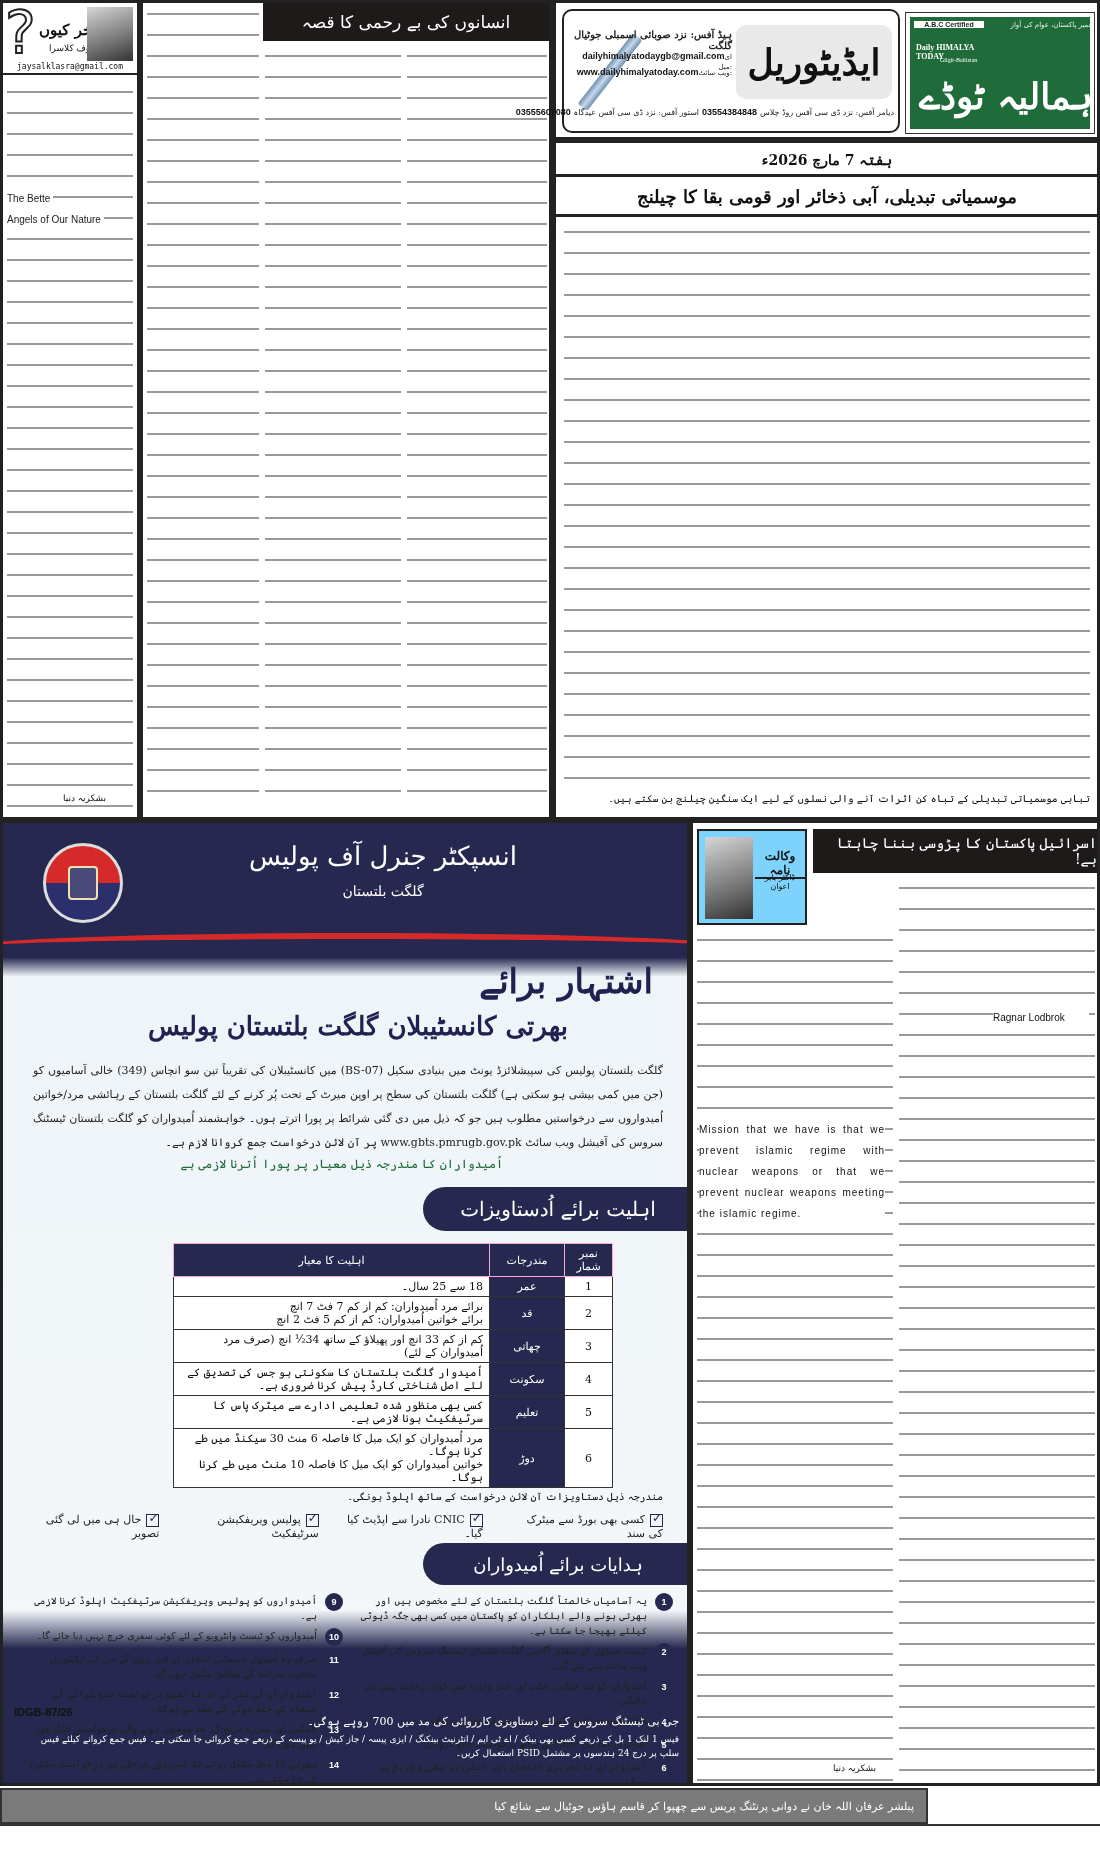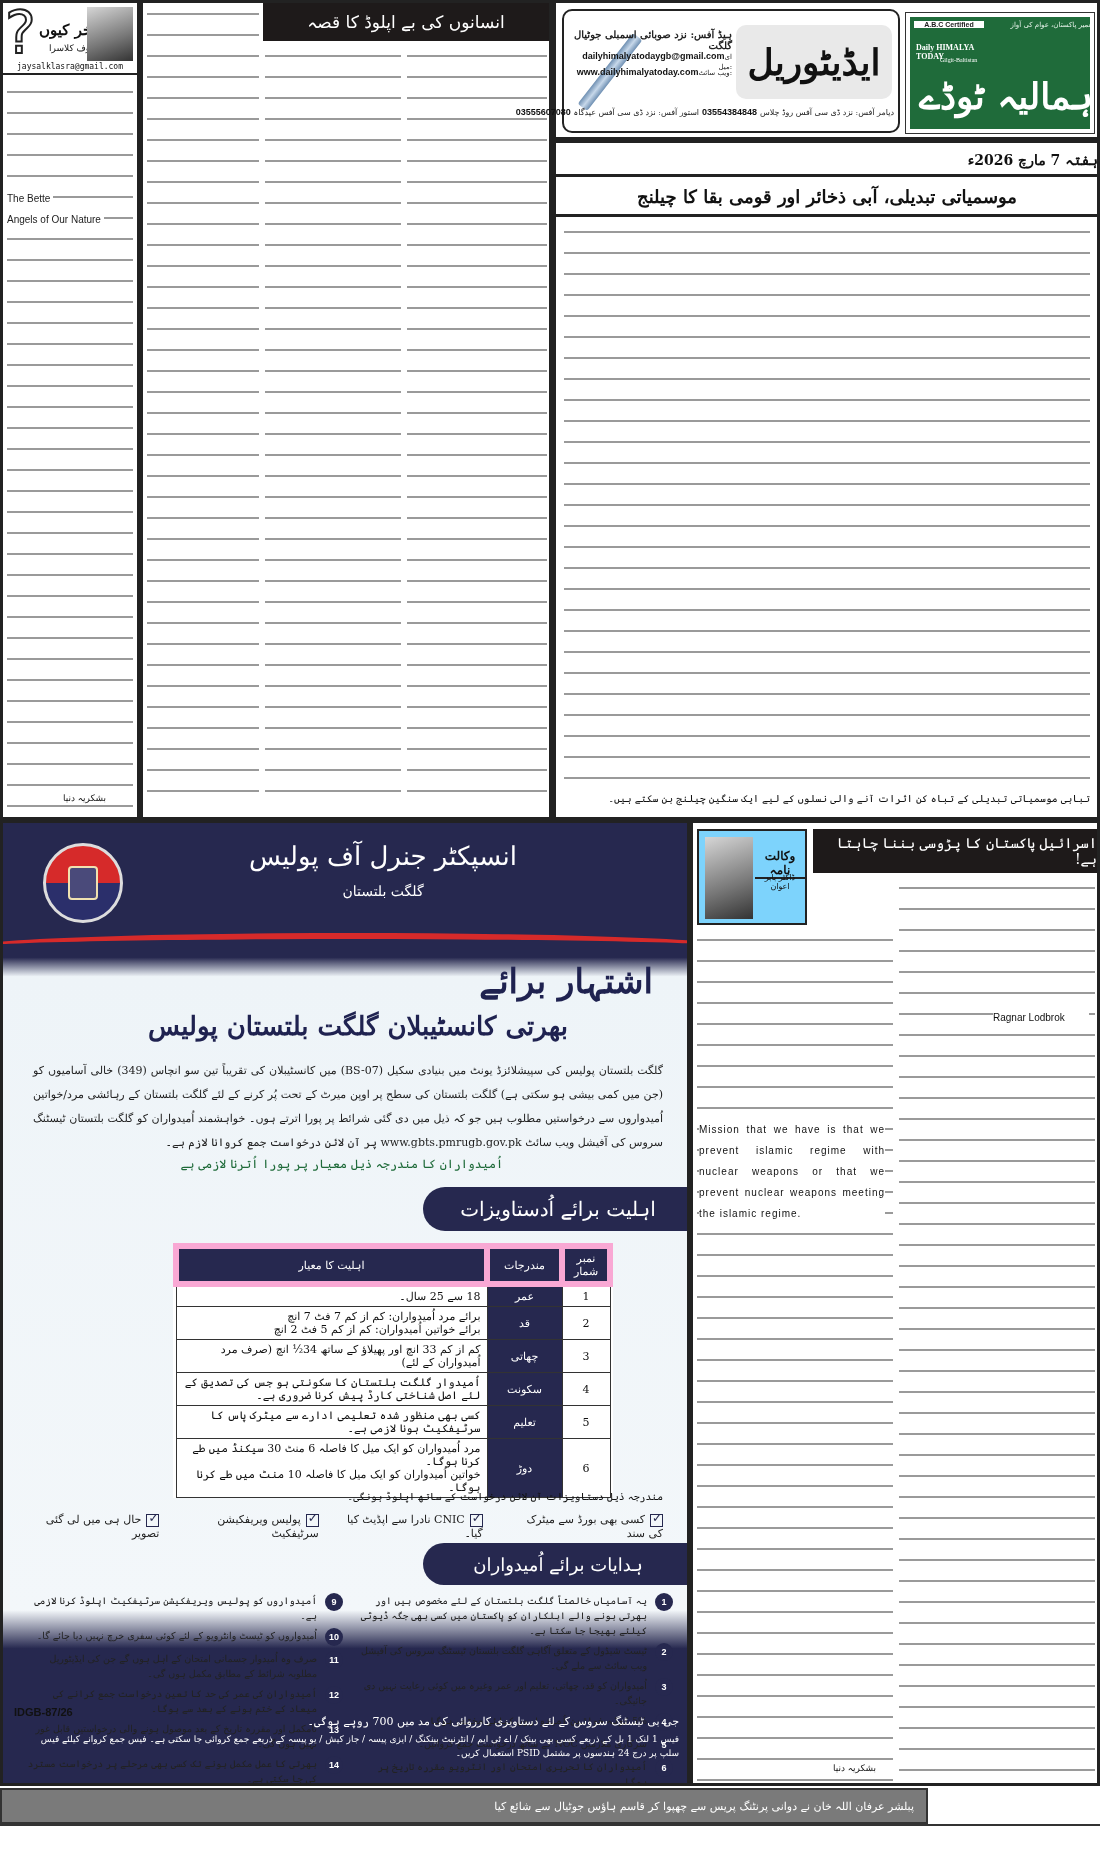--- a/index.html
+++ b/index.html
@@ -14,21 +14,21 @@
   #masthead-logo{background:#1f6b3a;border:4px solid #fff;outline:1px solid #333;color:#fff;overflow:hidden}
   #editorial-banner{border:2px solid #222;border-radius:10px;background:#fff}
   .ed-title{font-family:"DejaVu Serif",serif;font-weight:bold;font-size:54px;color:#111;direction:rtl;text-align:center;background:#e9e9e9;border-radius:10px}
   .small-rtl{font-family:"DejaVu Serif",serif;font-size:11px;direction:rtl;color:#222}
   .mono-bold{font-family:"Liberation Sans",sans-serif;font-weight:bold}
   
   #police-ad{background:linear-gradient(180deg,#26284f 0%,#26284f 14%,#eef4f8 16%,#f3f7fa 82%,#26284f 86%,#26284f 100%);border:3px solid #222;overflow:hidden}
   .ad-headline{font-family:"DejaVu Serif",serif;font-weight:bold;color:#1f2250;direction:rtl;text-align:center}
   .pill{background:#26284f;color:#fff;border-radius:40px 0 0 40px;font-family:"DejaVu Serif",serif;direction:rtl;display:flex;align-items:center;justify-content:center}
   table.elig{border-collapse:collapse;font-family:"DejaVu Serif",serif;font-size:11px;direction:rtl;background:#fff}
-  table.elig th{background:#26284f;color:#fff;font-weight:normal;padding:3px 6px;border:6px solid #f9a8d4}
+  table.elig th{background:#26284f;color:#fff;font-weight:normal;padding:3px 6px;border:1px solid #f9a8d4}
   table.elig td{border:1px solid #333;padding:3px 6px;text-align:right}
   table.elig td.label{background:#26284f;color:#fff;text-align:center;width:75px}
   table.elig td.num{text-align:center;width:48px}
   .instr{font-family:"DejaVu Serif",serif;font-size:9.5px;line-height:15px;direction:rtl;color:#222;display:flex;gap:8px;align-items:flex-start;margin-bottom:5px}
   .instr .n{flex:0 0 18px;height:18px;border-radius:50%;background:#26284f;color:#fff;font-family:"Liberation Sans",sans-serif;font-size:9px;font-weight:bold;display:flex;align-items:center;justify-content:center}
   .docs{font-family:"DejaVu Serif",serif;font-size:11px;direction:rtl;display:flex;gap:26px;color:#222}
   .docs .chk{display:inline-block;width:13px;height:13px;border:1.5px solid #26284f;margin-left:5px;vertical-align:middle;position:relative}
   .docs .chk:after{content:"✓";position:absolute;top:-4px;left:1px;font-size:12px;color:#26284f}
   .note-lines{font-family:"DejaVu Serif",serif;color:#fff;direction:rtl;font-size:11px;line-height:21px}
   .footer-bar{background:#7a7a7a;border:2px solid #333;color:#fff;font-family:"DejaVu Serif",serif;font-size:11px;direction:rtl;display:flex;align-items:center;padding:0 12px}
@@ -46,21 +46,21 @@
     <div class="abs" style="left:2px;top:59px;width:130px;font-family:'DejaVu Sans Mono',monospace;font-size:8px;text-align:center">jaysalklasra@gmail.com</div>
   </div>
   <div class="abs col-text" style="left:4px;top:80px;width:126px;height:730px;">
     <div class="fake-lines"></div>
     <div class="abs" style="left:0;top:105px;background:#fff;font-family:'Liberation Sans',sans-serif;font-size:10px;direction:ltr;padding-right:3px">The Bette</div>
     <div class="abs" style="left:0;top:126px;background:#fff;font-family:'Liberation Sans',sans-serif;font-size:10px;direction:ltr;padding-right:3px">Angels of Our Nature</div>
   </div>
 </div>
 
 <div class="abs box" style="left:140px;top:0;width:412px;height:820px;">
-  <div class="abs dark-bar" style="left:120px;top:0;width:286px;height:38px;font-size:17px;">انسانوں کی بے اپلوڈ کا قصہ</div>
+  <div class="abs dark-bar" style="left:120px;top:0;width:286px;height:38px;font-size:17px;">انسانوں کی بے رحمی کا قصہ</div>
   <div class="abs col-text" style="left:4px;top:2px;width:112px;height:790px;">
       <div class="fake-lines"></div>
     </div>
   <div class="abs col-text" style="left:122px;top:44px;width:136px;height:748px;">
       <div class="fake-lines"></div>
     </div>
   <div class="abs col-text" style="left:264px;top:44px;width:140px;height:748px;">
       <div class="fake-lines"></div>
     </div>
   <div class="abs" style="left:-80px;top:790px;font-family:'DejaVu Serif',serif;font-size:9px;direction:rtl">بشکریہ دنیا</div>
@@ -87,21 +87,21 @@
     <div class="abs" style="left:4px;top:96px;width:326px;direction:rtl;text-align:right;font-size:9px;white-space:nowrap">
       <span class="small-rtl" style="font-size:8px">دیامر آفس: نزد ڈی سی آفس روڈ چلاس</span>
       <span class="mono-bold">03554384848</span>
       <span class="small-rtl" style="font-size:8px">استور آفس: نزد ڈی سی آفس عیدگاہ</span>
       <span class="mono-bold">03555607080</span>
     </div>
   </div>
 </div>
 
 <div class="abs box" style="left:552px;top:140px;width:548px;height:680px;border-left-width:4px">
-  <div class="abs" style="left:0;top:0;width:542px;height:34px;line-height:34px;font-family:'DejaVu Serif',serif;font-weight:bold;font-size:14px;direction:rtl;border-bottom:3px solid #222">ہفتہ 7 مارچ 2026ء</div>
+  <div class="abs" style="left:0;top:0;width:542px;height:34px;line-height:34px;text-align:center;font-family:'DejaVu Serif',serif;font-weight:bold;font-size:14px;direction:rtl;border-bottom:3px solid #222">ہفتہ 7 مارچ 2026ء</div>
   <div class="abs" style="left:0;top:34px;width:542px;height:40px;line-height:40px;text-align:center;font-family:'DejaVu Serif',serif;font-weight:bold;font-size:18px;direction:rtl;border-bottom:3px solid #222">موسمیاتی تبدیلی، آبی ذخائر اور قومی بقا کا چیلنج</div>
   <div class="abs col-text" style="left:8px;top:80px;width:526px;height:560px;">
       <div class="fake-lines"></div>
     </div>
   <div class="abs" style="left:8px;top:650px;width:526px;text-align:right;font-family:'DejaVu Serif',serif;font-size:10px;direction:rtl">تباہی موسمیاتی تبدیلی کے تباہ کن اثرات آنے والی نسلوں کے لیے ایک سنگین چیلنج بن سکتے ہیں۔</div>
 </div>
 
 <div class="abs" id="police-ad" style="left:0;top:820px;width:690px;height:966px;">
   <div class="abs" style="left:40px;top:20px;width:80px;height:80px;border-radius:50%;background:linear-gradient(180deg,#d62a2a 50%,#2b2f6b 50%);border:3px solid #ddd;display:flex;align-items:center;justify-content:center">
     <div style="width:30px;height:34px;border:2px solid #f0e2b0;border-radius:4px;background:#4a4a7a"></div>

